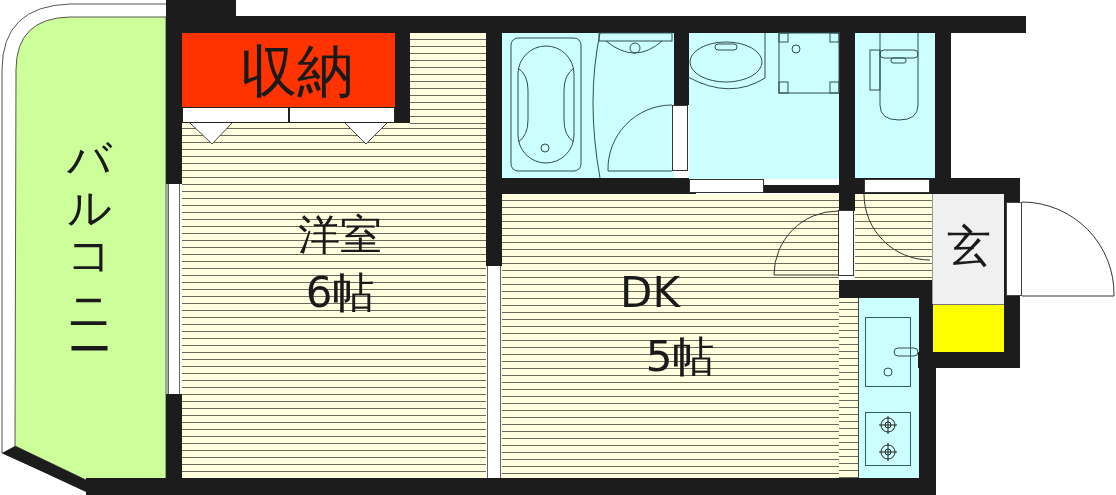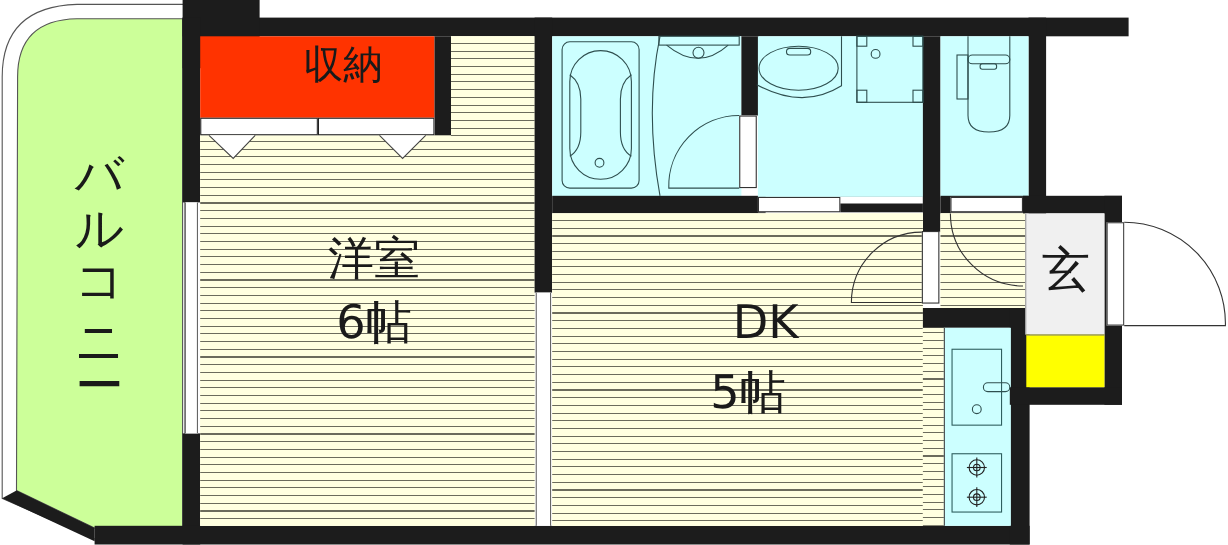--- a/index.html
+++ b/index.html
@@ -36,21 +36,21 @@
 <div class="wall" style="left:86px;top:478px;width:850px;height:17px;"></div>
 <div class="wall" style="left:935px;top:16px;width:16px;height:180px;"></div>
 
 <div class="abs" style="left:168px;top:184px;width:12px;height:210px;background:#fff;border-left:1px solid #666;border-right:1px solid #666;"></div>
 
 <div class="floor" style="left:182px;top:122px;width:304px;height:356px;"></div>
 <div class="floor" style="left:410px;top:33px;width:76px;height:92px;"></div>
 
 <div class="abs" style="left:182px;top:33px;width:213px;height:75px;background:#ff3300;"></div>
 <div class="wall" style="left:395px;top:33px;width:15px;height:90px;"></div>
-<div class="label" style="left:247px;top:40px;width:130px;font-size:36px;">収納</div>
+<div class="label" style="left:232px;top:40px;width:130px;font-size:57px;">収納</div>
 <div class="abs" style="left:182px;top:107px;width:107px;height:16px;background:#fff;border:1px solid #222;"></div>
 <div class="abs" style="left:289px;top:107px;width:106px;height:16px;background:#fff;border:1px solid #222;"></div>
 <svg width="1116" height="495" style="pointer-events:none;">
   <polyline points="190,123 212,144 232,123" fill="#fff" stroke="#444" stroke-width="1"></polyline>
   <polyline points="345,123 366,144 387,123" fill="#fff" stroke="#444" stroke-width="1"></polyline>
 </svg>
 
 <div class="label room-label" style="left:270px;top:212px;width:140px;">洋室</div>
 <div class="label room-label" style="left:270px;top:270px;width:140px;">6帖</div>
 
@@ -67,21 +67,21 @@
 <div class="abs" style="left:764px;top:179px;width:75px;height:14px;background:#1c1c1c;border-top:6px solid #fff;"></div>
 
 <div class="wall" style="left:839px;top:33px;width:16px;height:178px;"></div>
 
 <div class="wet" style="left:855px;top:33px;width:80px;height:146px;"></div>
 <div class="wall" style="left:855px;top:178px;width:80px;height:16px;"></div>
 <div class="abs" style="left:864px;top:179px;width:66px;height:14px;background:#fff;border:1px solid #333;"></div>
 
 <div class="floor" style="left:502px;top:194px;width:337px;height:284px;"></div>
 <div class="floor" style="left:839px;top:296px;width:20px;height:182px;"></div>
-<div class="label room-label" style="left:636px;top:270px;width:120px;">DK</div>
+<div class="label room-label" style="left:590px;top:270px;width:120px;">DK</div>
 <div class="label room-label" style="left:620px;top:334px;width:120px;">5帖</div>
 
 <div class="floor" style="left:855px;top:194px;width:78px;height:86px;"></div>
 <div class="abs" style="left:838px;top:210px;width:16px;height:66px;background:#fff;border:1px solid #333;"></div>
 <div class="wall" style="left:839px;top:280px;width:96px;height:18px;"></div>
 
 <div class="wall" style="left:918px;top:280px;width:18px;height:215px;"></div>
 <div class="wet" style="left:858px;top:298px;width:60px;height:180px;border-left:1px solid #444;"></div>
 <div class="abs" style="left:865px;top:317px;width:46px;height:70px;border:1px solid #2f5f5f;"></div>
 <div class="abs" style="left:865px;top:412px;width:46px;height:54px;border:1px solid #2f5f5f;"></div>

